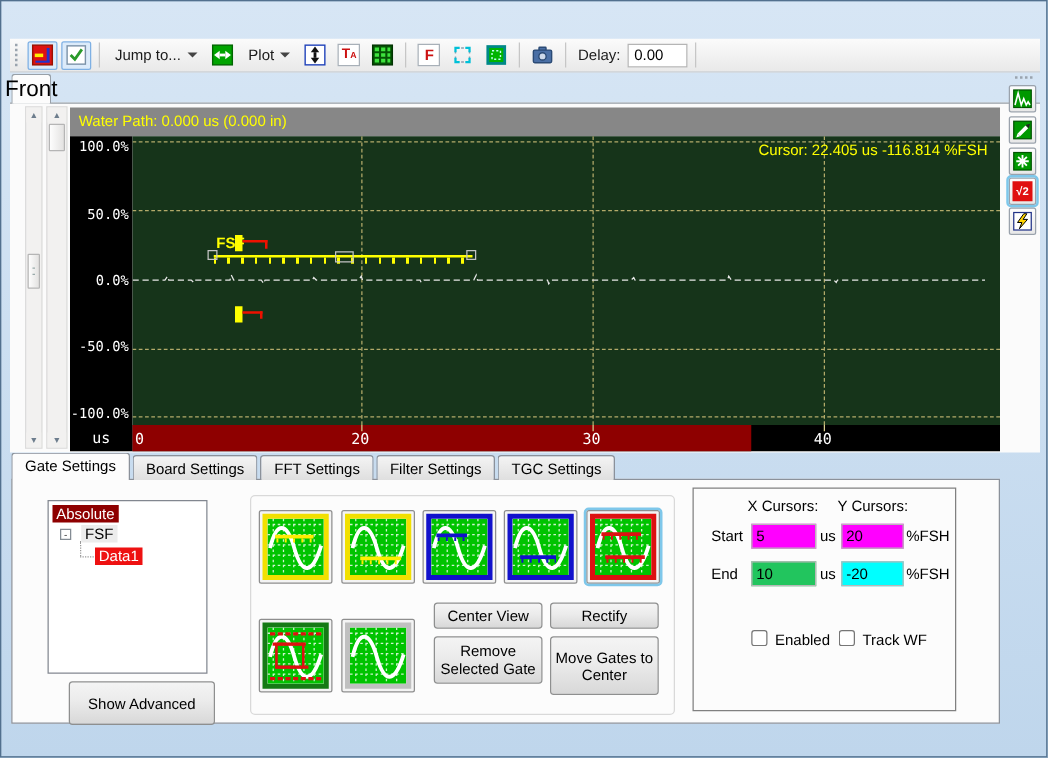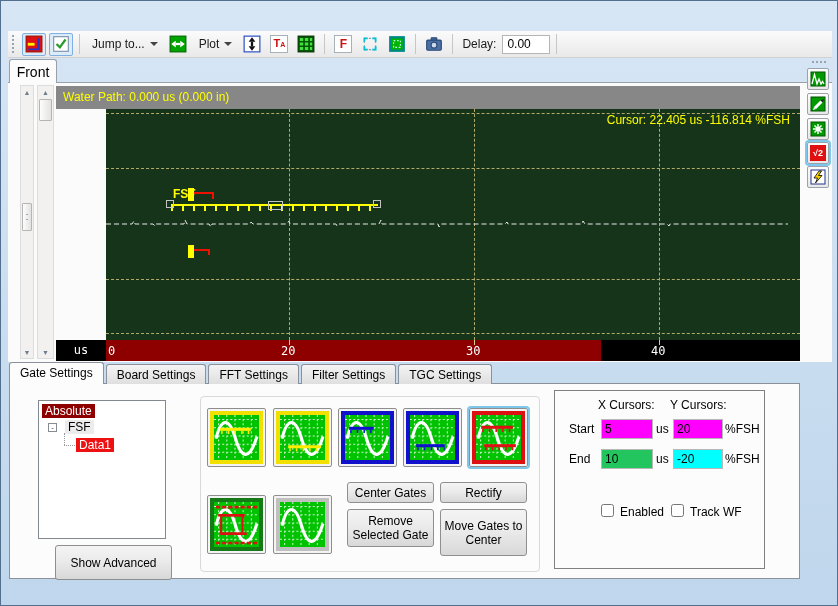--- a/index.html
+++ b/index.html
@@ -22,23 +22,23 @@
   .grip-v { width:4px; height:18px; border-left:2px dotted #9aa4ae; margin-right:3px; }
   .tb-btn { width:24px; height:23px; display:flex; align-items:center; justify-content:center;
     border:1px solid transparent; border-radius:2px; background:transparent; }
   .tb-btn.toggled { border:1px solid #7eb0e4; background:#dcebfa; }
   .tb-sep { width:1px; height:20px; background:#c6c6c6; margin:0 3px; }
   .tb-label { font-size:12px; color:#1a1a1a; padding:0 3px; }
   .drop-arrow { width:0; height:0; border-left:4px solid transparent; border-right:4px solid transparent;
     border-top:4px solid #444; margin:0 2px; }
   .delay-input { width:48px; height:19px; border:1px solid #b5b5b5; font-size:12px; padding:1px 4px; background:#fff; }
 
-  .front-tab { position:absolute; left:8px; top:58px; width:48px; height:24px; background:#fcfcfc;
+  .front-tab { position:absolute; left:8px; top:58px; width:32px; height:24px; background:#fcfcfc;
     border:1px solid #98a0a8; border-bottom:none; border-radius:3px 3px 0 0;
-    font-size:14px; display:flex; align-items:center; justify-content:center; z-index:3; }
+    font-size:18px; display:flex; align-items:center; justify-content:center; z-index:3; }
   .main-panel { position:absolute; left:7px; top:81px; width:824px; height:280px;
     background:#fbfbfb; border-top:1px solid #98a0a8; }
 
   .vscroll { position:absolute; background:#f2f1f0; border:1px solid #dcdcdc; }
   .vs-arrow { position:absolute; left:0; right:0; height:12px; font-size:7px; color:#6d7d8d;
     display:flex; align-items:center; justify-content:center; background:#f2f1f0; }
   .vs-thumb { position:absolute; left:1px; right:1px; background:linear-gradient(90deg,#fdfdfd,#e3e2e1);
     border:1px solid #b5b5b5; border-radius:1px; }
   .vs-grip { position:absolute; left:3px; right:3px; top:50%; height:6px; margin-top:-3px;
     border-top:1px solid #9aa; border-bottom:1px solid #9aa; }
@@ -218,20 +218,27 @@
   <div class="vscroll" style="left:36px; top:84px; width:17px; height:274px;">
     <div class="vs-arrow" style="top:0;">▲</div>
     <div class="vs-thumb" style="top:13px; height:22px;"></div>
     <div class="vs-arrow" style="bottom:0;">▼</div>
   </div>
 
   <div class="waterbar">
     <span>Water Path: 0.000 us (0.000 in)</span>
   </div>
 
+  <div class="yaxis">
+    <span class="ytick" style="top:2px;">100.0%</span>
+    <span class="ytick" style="top:56px;">50.0%</span>
+    <span class="ytick" style="top:109px;">0.0%</span>
+    <span class="ytick" style="top:162px;">-50.0%</span>
+    <span class="ytick" style="top:215px;">-100.0%</span>
+  </div>
 
   <div class="plotbg">
     <div class="hgrid" style="top:4px;"></div>
     <div class="hgrid" style="top:59px;"></div>
     <div class="hgrid" style="top:170px;"></div>
     <div class="hgrid" style="top:224px;"></div>
     <div class="vgrid" style="left:183px;"></div>
     <div class="vgrid" style="left:368px;"></div>
     <div class="vgrid" style="left:553px;"></div>
 
@@ -399,21 +406,21 @@
       <div class="gate-btn" style="left:72px; top:98px;">
         <div class="gate-ring" style="border-color:#c0c0c0;">
           <svg width="45" height="45" viewBox="0 0 44 44">
             <rect width="44" height="44" fill="#00c300"></rect>
             <path d="M4.5,0 V44 M12.5,0 V44 M20.5,0 V44 M28.5,0 V44 M36.5,0 V44 M0,4.5 H44 M0,12.5 H44 M0,20.5 H44 M0,28.5 H44 M0,36.5 H44" stroke="rgba(255,255,255,0.8)" stroke-width="1" stroke-dasharray="2 2"></path>
             <path d="M2,23 C7,2 15,2 21,23 C27,44 35,44 42,21" fill="none" stroke="#fff" stroke-width="3"></path>
           </svg>
         </div>
       </div>
 
-      <div class="btn" style="position:absolute; left:146px; top:85px; width:87px; height:21px;">Center Gates</div>
+      <div class="btn" style="position:absolute; left:146px; top:85px; width:87px; height:21px;">Center View</div>
       <div class="btn" style="position:absolute; left:239px; top:85px; width:87px; height:21px;">Rectify</div>
       <div class="btn" style="position:absolute; left:146px; top:112px; width:87px; height:38px; padding:2px;">Remove Selected Gate</div>
       <div class="btn" style="position:absolute; left:239px; top:112px; width:87px; height:47px; padding:2px;">Move Gates to Center</div>
     </div>
 
     <div class="cursorbox">
       <span class="cb-h" style="left:43px;">X Cursors:</span>
       <span class="cb-h" style="left:115px;">Y Cursors:</span>
 
       <span class="cb-lab" style="left:14px; top:31px;">Start</span>

